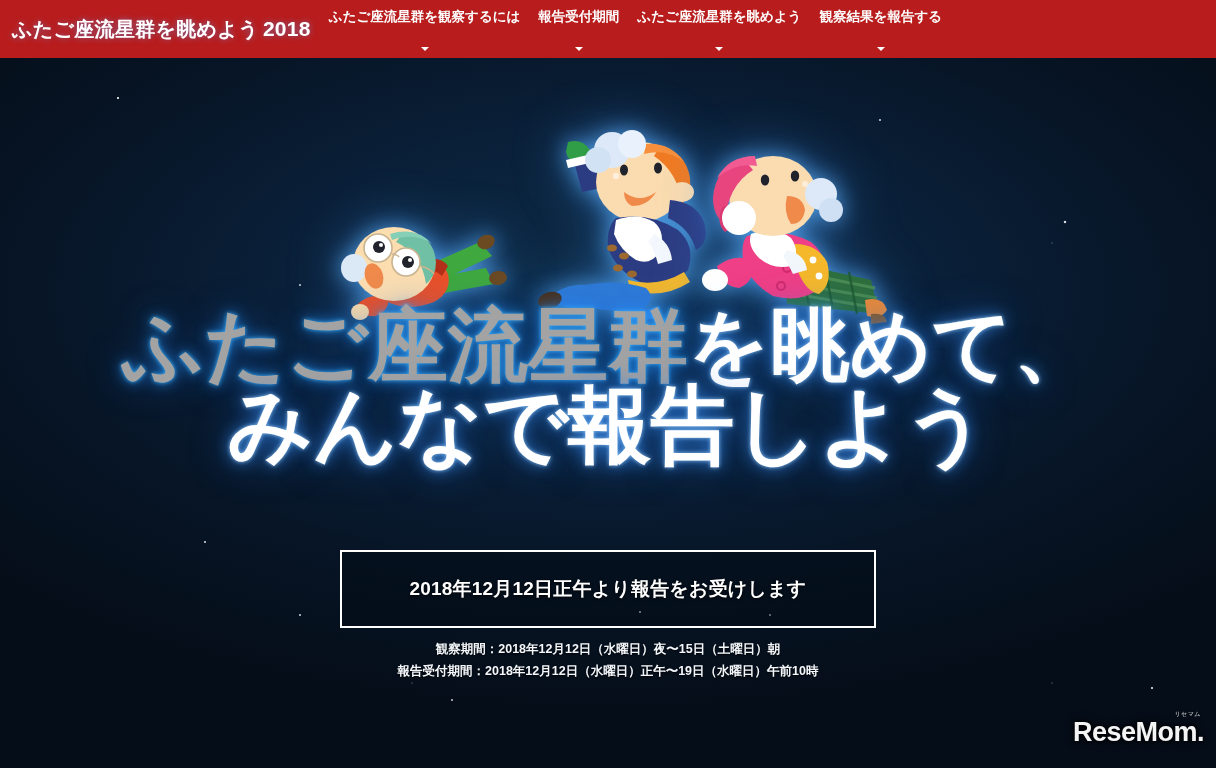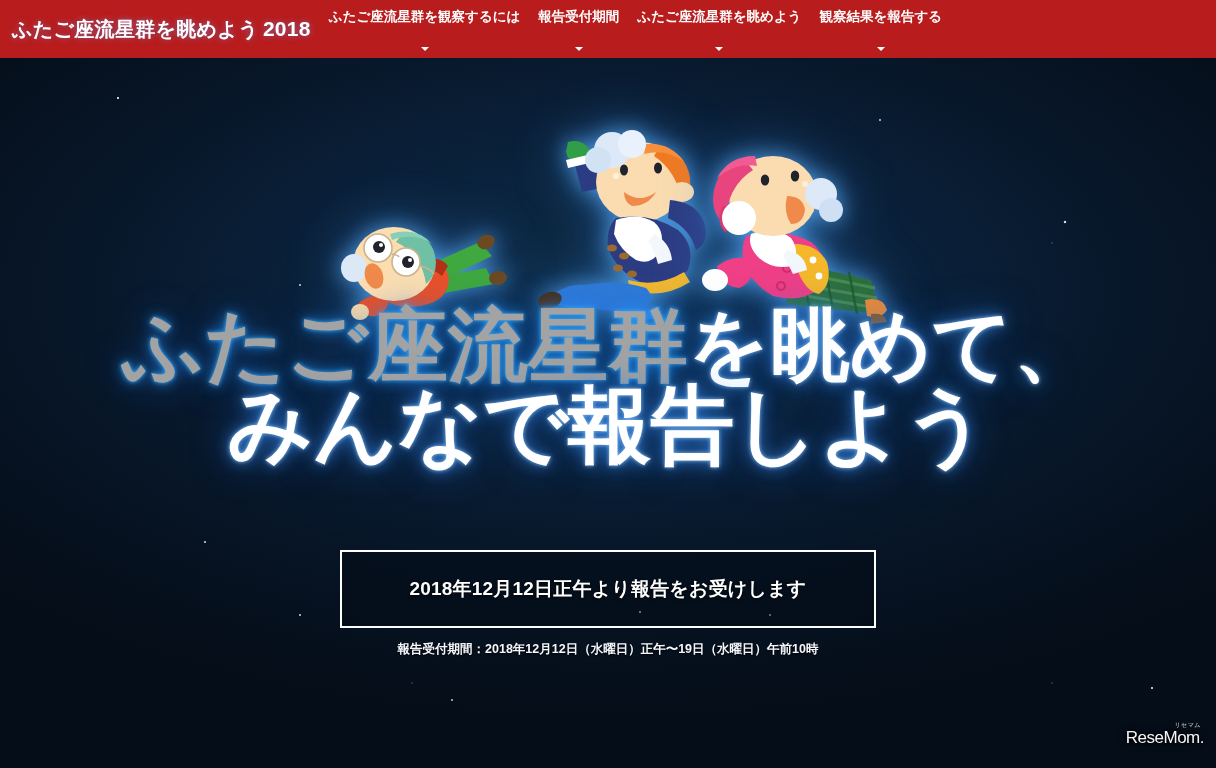--- a/index.html
+++ b/index.html
@@ -225,22 +225,22 @@
   .wm-ruby {
     color: #e9eef4;
     font-size: 6px;
     letter-spacing: .5px;
     margin-right: 3px;
     margin-bottom: -2px;
     text-shadow: 0 0 3px rgba(0,0,0,.9);
   }
   .wm-main {
     color: #ffffff;
-    font-size: 17px;
-    font-weight: normal;
+    font-size: 27px;
+    font-weight: bold;
     letter-spacing: -.5px;
     text-shadow:
       0 0 4px rgba(0,0,0,.95),
       0 1px 5px rgba(0,0,0,.9),
       0 0 12px rgba(0,0,0,.6);
   }
 </style>
 </head>
 <body>
 
@@ -419,20 +419,21 @@
     <div class="headline">
       <div class="hl-line1"><span class="hl-cyan">ふたご座流星群</span><span class="hl-white">を眺めて、</span></div>
       <div class="hl-line2 hl-white">みんなで報告しよう</div>
     </div>
 
     <div class="announce">
       <span class="announce-text">2018年12月12日正午より報告をお受けします</span>
     </div>
 
     <div class="notes">
+      <div class="note">観察期間：2018年12月12日（水曜日）夜〜15日（土曜日）朝</div>
       <div class="note">報告受付期間：2018年12月12日（水曜日）正午〜19日（水曜日）午前10時</div>
     </div>
   </div>
 
   <div class="watermark">
     <span class="wm-ruby">リセマム</span>
     <span class="wm-main">ReseMom.</span>
   </div>
 
 </div>

